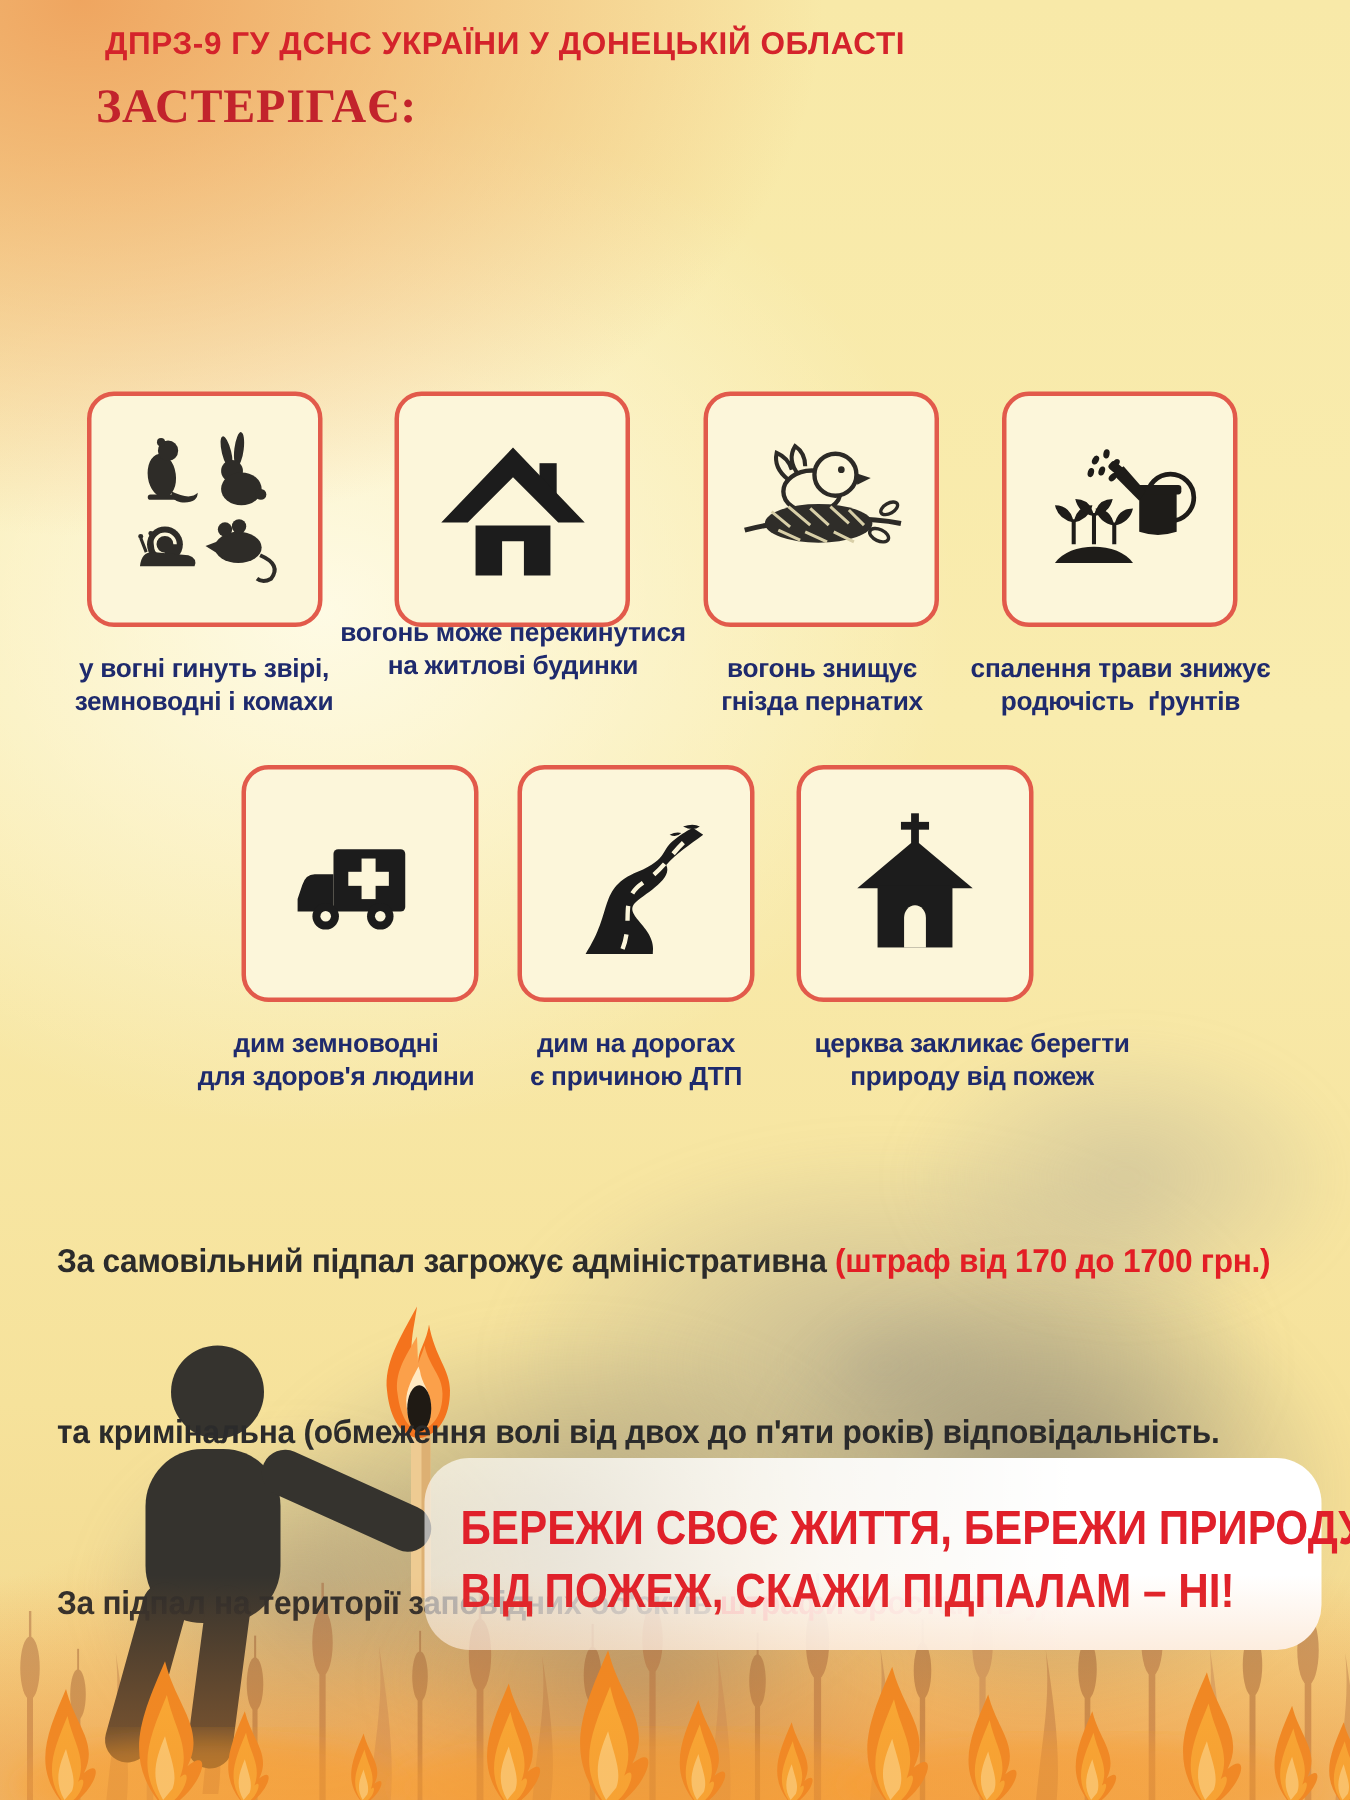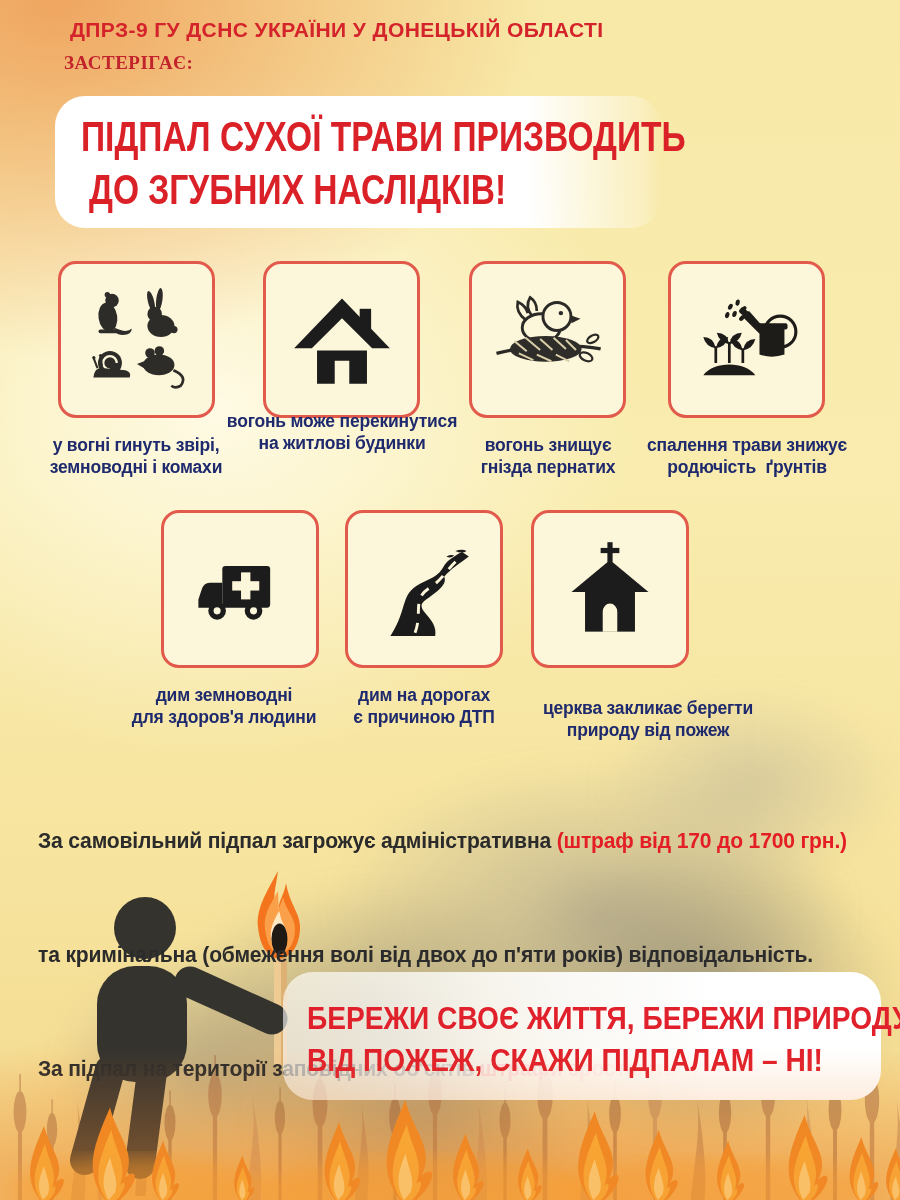--- a/index.html
+++ b/index.html
@@ -8,21 +8,21 @@
     font-family:"Liberation Sans", sans-serif;
     background:
       radial-gradient(900px 650px at 6% 0%, rgba(238,158,88,0.9), rgba(238,158,88,0) 55%),
       radial-gradient(680px 560px at 24% 34%, rgba(255,253,238,0.85), rgba(255,253,238,0) 62%),
       radial-gradient(1100px 520px at 50% 108%, rgba(238,146,58,0.8), rgba(238,146,58,0) 62%),
       linear-gradient(180deg, #f8e9a8 0%, #f9ecae 40%, #f6e29b 78%, #f2d68c 100%);
   }
   .abs{position:absolute;}
   .smoke{position:absolute; border-radius:50%; filter:blur(14px);}
   .org-line{color:#d4232b; font-weight:bold; font-size:21px; letter-spacing:.4px;}
-  .warns{color:#c2232c; font-weight:bold; font-size:19px; font-family:"Liberation Serif", serif; letter-spacing:.5px;}
+  .warns{color:#c2232c; font-weight:bold; font-size:32px; font-family:"Liberation Serif", serif; letter-spacing:.5px;}
   .title-box{
     left:55px; top:96px; width:606px; height:132px; border-radius:30px;
     background:linear-gradient(90deg, #ffffff 78%, rgba(255,255,255,0.25) 97%, rgba(255,255,255,0) 100%);
   }
   .title-line{color:#da2128; font-weight:bold; font-size:43px; line-height:53px;
     transform:scaleX(0.78); transform-origin:0 50%; white-space:pre; letter-spacing:0;}
   .card{
     position:absolute; width:157px; height:157px; border-radius:18px;
     background:#fcf6da; border:3px solid #e25a4b; box-sizing:border-box;
     display:flex; align-items:center; justify-content:center;
@@ -107,24 +107,20 @@
     <circle cx="105" cy="48" r="31"></circle>
     <rect x="57" y="86" width="90" height="116" rx="38"></rect>
     <line x1="150" y1="102" x2="232" y2="139" stroke="#35332e" stroke-width="31" stroke-linecap="round"></line>
     <line x1="70" y1="190" x2="45" y2="280" stroke="#35332e" stroke-width="30" stroke-linecap="round"></line>
     <line x1="112" y1="192" x2="100" y2="284" stroke="#35332e" stroke-width="30" stroke-linecap="round"></line>
   </svg>
 
   <div class="abs org-line" style="left:70px;top:18px;">ДПРЗ-9 ГУ ДСНС УКРАЇНИ У ДОНЕЦЬКІЙ ОБЛАСТІ</div>
   <div class="abs warns" style="left:64px;top:52px;">ЗАСТЕРІГАЄ:</div>
 
-  <div class="abs title-box">
-    <div class="title-line" style="margin:14px 0 0 26px;">ПІДПАЛ СУХОЇ ТРАВИ ПРИЗВОДИТЬ</div>
-    <div class="title-line" style="margin:0 0 0 34px;">ДО ЗГУБНИХ НАСЛІДКІВ!</div>
-  </div>
 
   <div class="card" style="left:58px;top:261px;">
     <svg width="104" height="104" viewBox="0 0 100 100" fill="#2e2c28">
       <ellipse cx="22" cy="28" rx="9" ry="14" transform="rotate(-8 22 28)"></ellipse>
       <circle cx="26" cy="12" r="6.5"></circle>
         <circle cx="21.5" cy="6.5" r="2.6"></circle>
       <path d="M28,38 q12,6 17,1 q0,7 -11,6 q-6,-1 -6,-7 z"></path>
       <rect x="13" y="40" width="20" height="3.5" rx="1.7"></rect>
       <ellipse cx="63.5" cy="13" rx="3" ry="10.5" transform="rotate(-14 63.5 13)"></ellipse>
       <ellipse cx="71.5" cy="11" rx="3" ry="11" transform="rotate(7 71.5 11)"></ellipse>
@@ -221,21 +217,21 @@
       <path d="M50,22 L13,53 L87,53 Z"></path>
       <rect x="26" y="51" width="48" height="40"></rect>
       <path d="M43,91 L43,72 a7,8 0 0 1 14,0 L57,91 Z" fill="#fcf6da"></path>
     </svg>
   </div>
 
   <div class="cap" style="left:84px;top:684px;">дим земноводні
 для здоров'я людини</div>
   <div class="cap" style="left:284px;top:684px;">дим на дорогах
 є причиною ДТП</div>
-  <div class="cap" style="left:508px;top:684px;margin-top:13px;">церква закликає берегти
+  <div class="cap" style="left:508px;top:684px;">церква закликає берегти
 природу від пожеж</div>
 
   <div class="abs penalty">
     <div><span>За самовільний підпал загрожує адміністративна </span><span class="red">(штраф від 170 до 1700 грн.)</span></div>
     <div><span>та кримінальна (обмеження волі від двох до п'яти років) відповідальність.</span></div>
     <div><span>За підпал на території заповідних об'єктів </span><span class="red">штрафи зростають удвічі.</span></div>
   </div>
 
   <div class="abs slogan-box">
     <div class="slogan-line" style="margin:26px 0 0 24px;">БЕРЕЖИ СВОЄ ЖИТТЯ, БЕРЕЖИ ПРИРОДУ</div>

